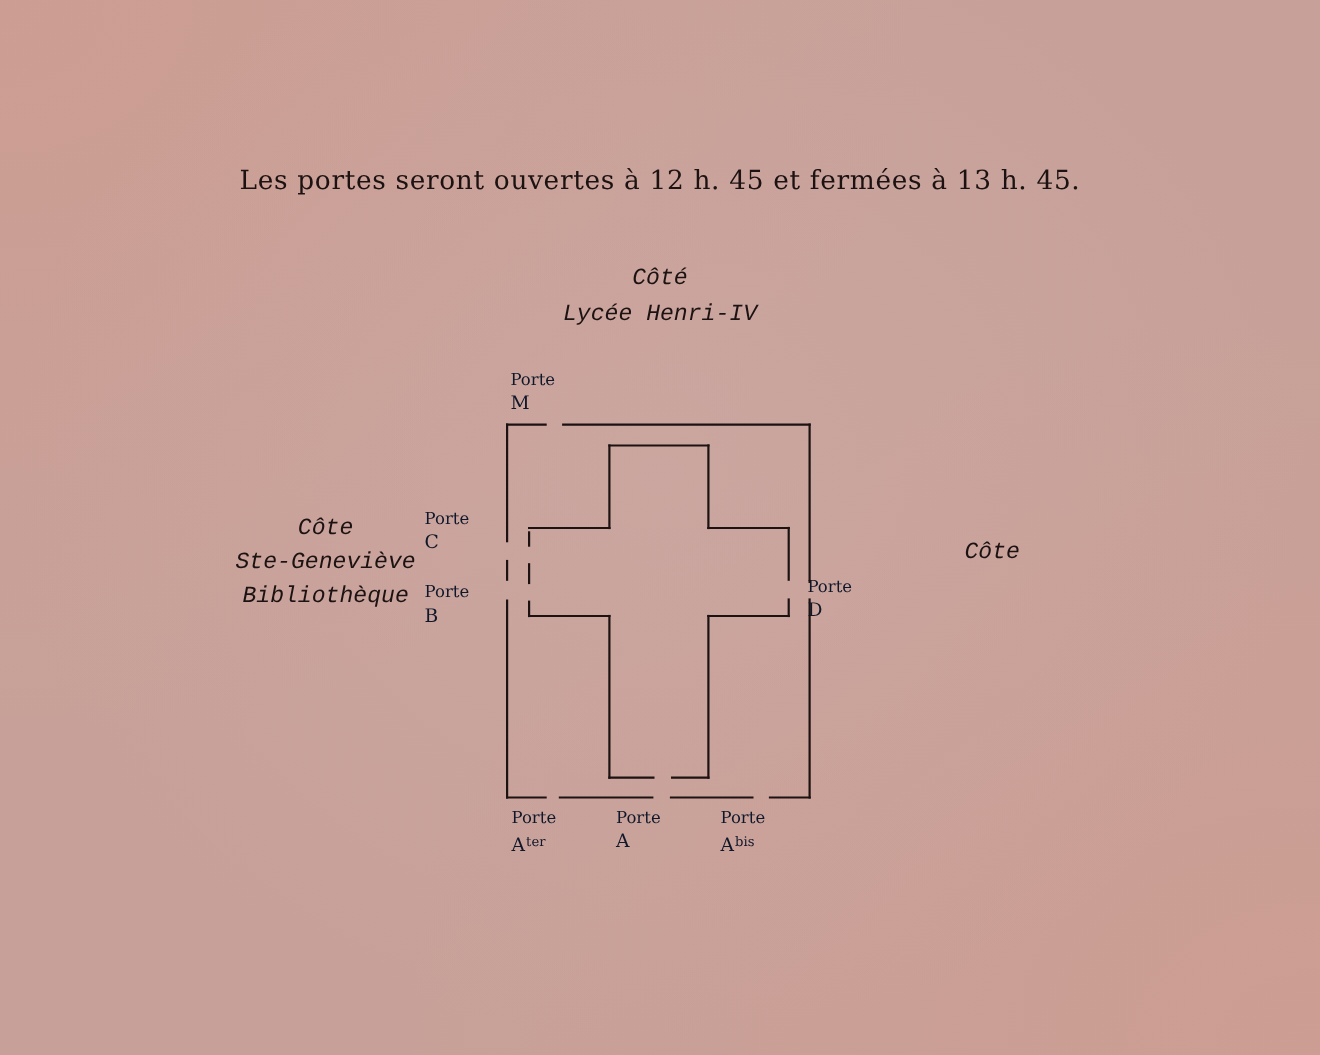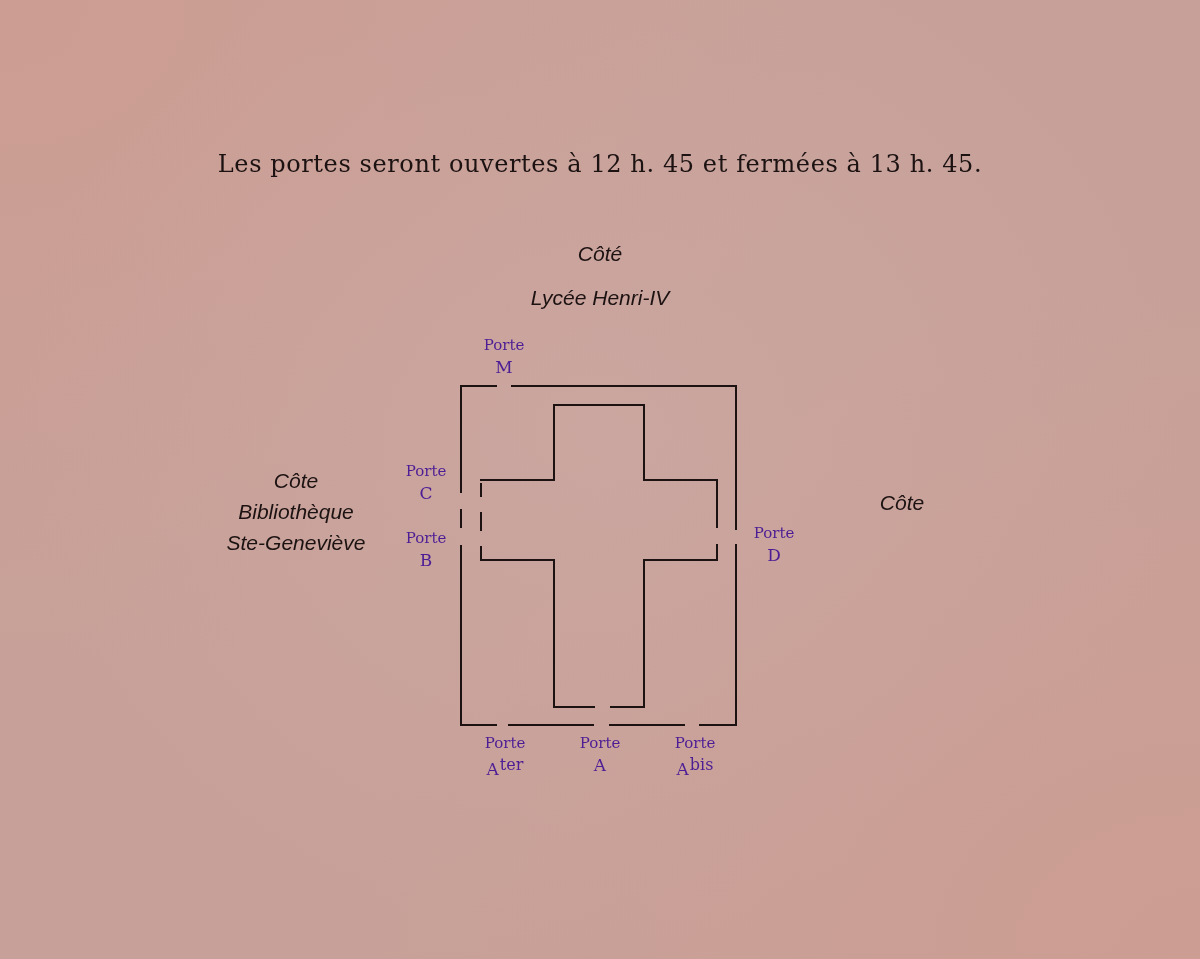--- a/index.html
+++ b/index.html
@@ -14,48 +14,48 @@
       color: #1e1414;
     }
     .card { position: absolute; left: 0; top: 0; width: 948px; height: 959px; }
     .notice {
       position: absolute; left: 0; top: 150px; width: 1200px; text-align: center;
       font-family: "DejaVu Serif", "Liberation Serif", serif;
       font-size: 24px; letter-spacing: 0.6px; color: #1c1212;
     }
     .ital {
       position: absolute; text-align: center;
-      font-family: Liberation Sans, sans-serif;
+      font-family: Liberation Mono, monospace;
       font-style: italic; font-size: 21px; color: #1c1212; line-height: 32px;
     }
     .porte {
-      position: absolute; text-align: center;
+      position: absolute; text-align: left;
       font-family: "DejaVu Serif", "Liberation Serif", serif;
-      font-size: 15px; line-height: 22px; color: #4c1d95;
+      font-size: 15px; line-height: 22px; color: #0f172a;
     }
     .porte .letter { font-size: 17px; display: block; }
-    .porte sup { font-size: 16px; vertical-align: 5px; margin-left: 1px; }
+    .porte sup { font-size: 12px; vertical-align: 5px; margin-left: 1px; }
     svg.plan { position: absolute; left: 0; top: 0; }
   </style>
 </head>
 <body>
 
 <div class="card">
 
   <div class="notice">Les portes seront ouvertes à 12 h. 45 et fermées à 13 h. 45.</div>
 
   <div class="ital" style="left:450px; top:238px; width:300px;">
     <div>Côté</div>
-    <div style="margin-top:12px;">Lycée Henri-IV</div>
+    <div style="margin-top:1px;">Lycée Henri-IV</div>
   </div>
 
   <div class="ital" style="left:196px; top:465px; width:200px; line-height:31px;">
     <div>Côte</div>
+    <div>Ste-Geneviève</div>
     <div>Bibliothèque</div>
-    <div>Ste-Geneviève</div>
   </div>
 
   <div class="ital" style="left:802px; top:486px; width:200px; line-height:34px;">
     <div>Côte</div>
   </div>
 
 
   <div class="porte" style="left:464px; top:334px; width:80px;">
     <span>Porte</span>
     <span class="letter">M</span>

